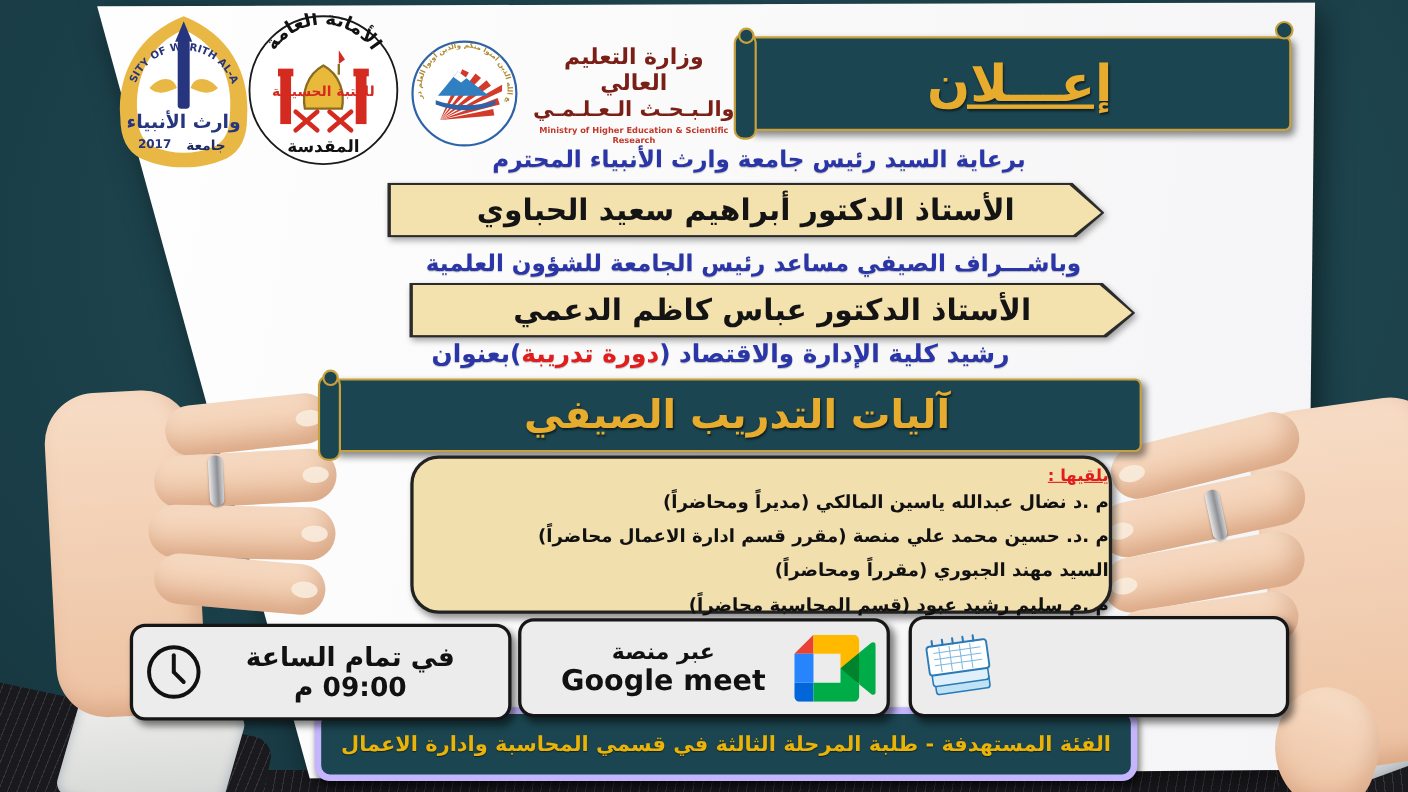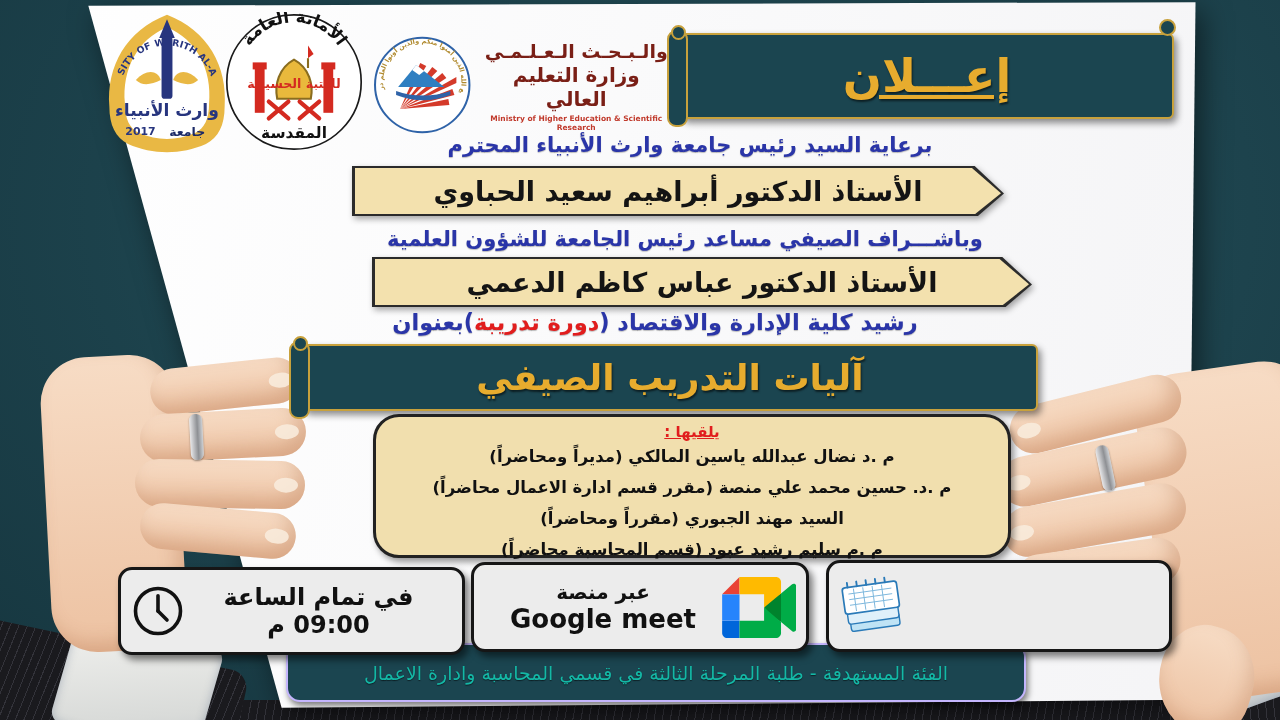--- a/index.html
+++ b/index.html
@@ -55,30 +55,30 @@
   .red-part{color:#e11d1d;}
   .tan-wrap{z-index:5;filter:drop-shadow(2px 3px 3px rgba(0,0,0,.35));}
   .tan-outer{position:absolute;inset:0;background:#2b2b2b;
     clip-path:polygon(0% 0%,95.5% 0%,100% 55%,96% 100%,0% 100%);}
   .tan-inner{position:absolute;inset:2px 3px;background:#f3e1ae;
     clip-path:polygon(0% 0%,95.5% 0%,100% 55%,96% 100%,0% 100%);
     display:flex;align-items:center;justify-content:center;direction:rtl;
     font-weight:bold;color:#141414;}
   
   .presenters{background:#f1dfae;border:3px solid #222;border-radius:26px;z-index:5;
-    box-shadow:3px 4px 6px rgba(0,0,0,.4);direction:rtl;text-align:center;padding-top:6px;box-sizing:border-box;}
+    box-shadow:3px 4px 6px rgba(0,0,0,.4);direction:rtl;text-align:right;padding-top:6px;box-sizing:border-box;}
   .presenters .head{color:#e11d1d;font-weight:bold;font-size:15px;text-decoration:underline;}
   .presenters .line{color:#111;font-weight:bold;font-size:16.5px;line-height:31px;}
   
   .info-box{background:#ececec;border:3px solid #161616;border-radius:14px;z-index:6;
     box-shadow:4px 5px 7px rgba(0,0,0,.5);display:flex;align-items:center;box-sizing:border-box;padding:0 10px;}
   .info-text{flex:1;direction:rtl;text-align:center;color:#111;font-weight:bold;}
-  .footer-banner{background:#1b4550;border:2px solid #c4b5fd;border-radius:14px;z-index:5;
+  .footer-banner{background:#1b4550;border:6px solid #c4b5fd;border-radius:14px;z-index:5;
     box-shadow:2px 4px 6px rgba(0,0,0,.5);display:flex;align-items:center;justify-content:center;
-    color:#14b8a6;font-weight:normal;direction:rtl;text-shadow:0 1px 1px rgba(0,0,0,.5);}
+    color:#eab308;font-weight:bold;direction:rtl;text-shadow:0 1px 1px rgba(0,0,0,.5);}
   
   .logo{z-index:5;}
 </style>
 </head>
 <body>
 
 <div class="abs pinstripe suit-bottom"></div>
 <div class="abs pinstripe suit-left"></div>
 <div class="abs pinstripe suit-right"></div>
 <div class="abs cuff cuff-left"></div>
@@ -151,22 +151,22 @@
       <path d="M28 74 L76 64 L77 70 Z"></path>
       <path d="M28 74 L48 28 L54 31 Z"></path>
       <path d="M28 74 L60 32 L65 36 Z"></path>
       <path d="M28 74 L70 38 L74 43 Z"></path>
     </g>
     <path d="M26 52 L44 30 L58 41 L72 52 Z" fill="#2f7fc1"></path>
     <path d="M44 30 L52 36 L47 40 L40 35 Z" fill="#ffffff"></path>
     <path d="M24 56 C40 62 62 62 78 56 L78 60 C60 67 42 67 24 60 Z" fill="#2f63a8"></path>
   </svg>
   <div style="margin-left:8px;direction:rtl;text-align:center;">
+    <div style="color:#7a1f16;font-weight:bold;font-size:20px;line-height:24px;">وزارة التعليم العالي</div>
     <div style="color:#7a1f16;font-weight:bold;font-size:19px;line-height:24px;">والـبـحـث الـعـلـمـي</div>
-    <div style="color:#7a1f16;font-weight:bold;font-size:20px;line-height:24px;">وزارة التعليم العالي</div>
     <div style="color:#c0392b;font-weight:bold;font-size:7.5px;margin-top:3px;">Ministry of Higher Education &amp; Scientific Research</div>
   </div>
 </div>
 
 <div class="abs scroll" style="left:680px;top:33px;width:490px;height:82px;">
   <span class="roll"></span>
   <span class="curl-r"></span>
   <div class="gold-text" style="font-size:46px;text-decoration:underline;">إعـــلان</div>
 </div>
 

